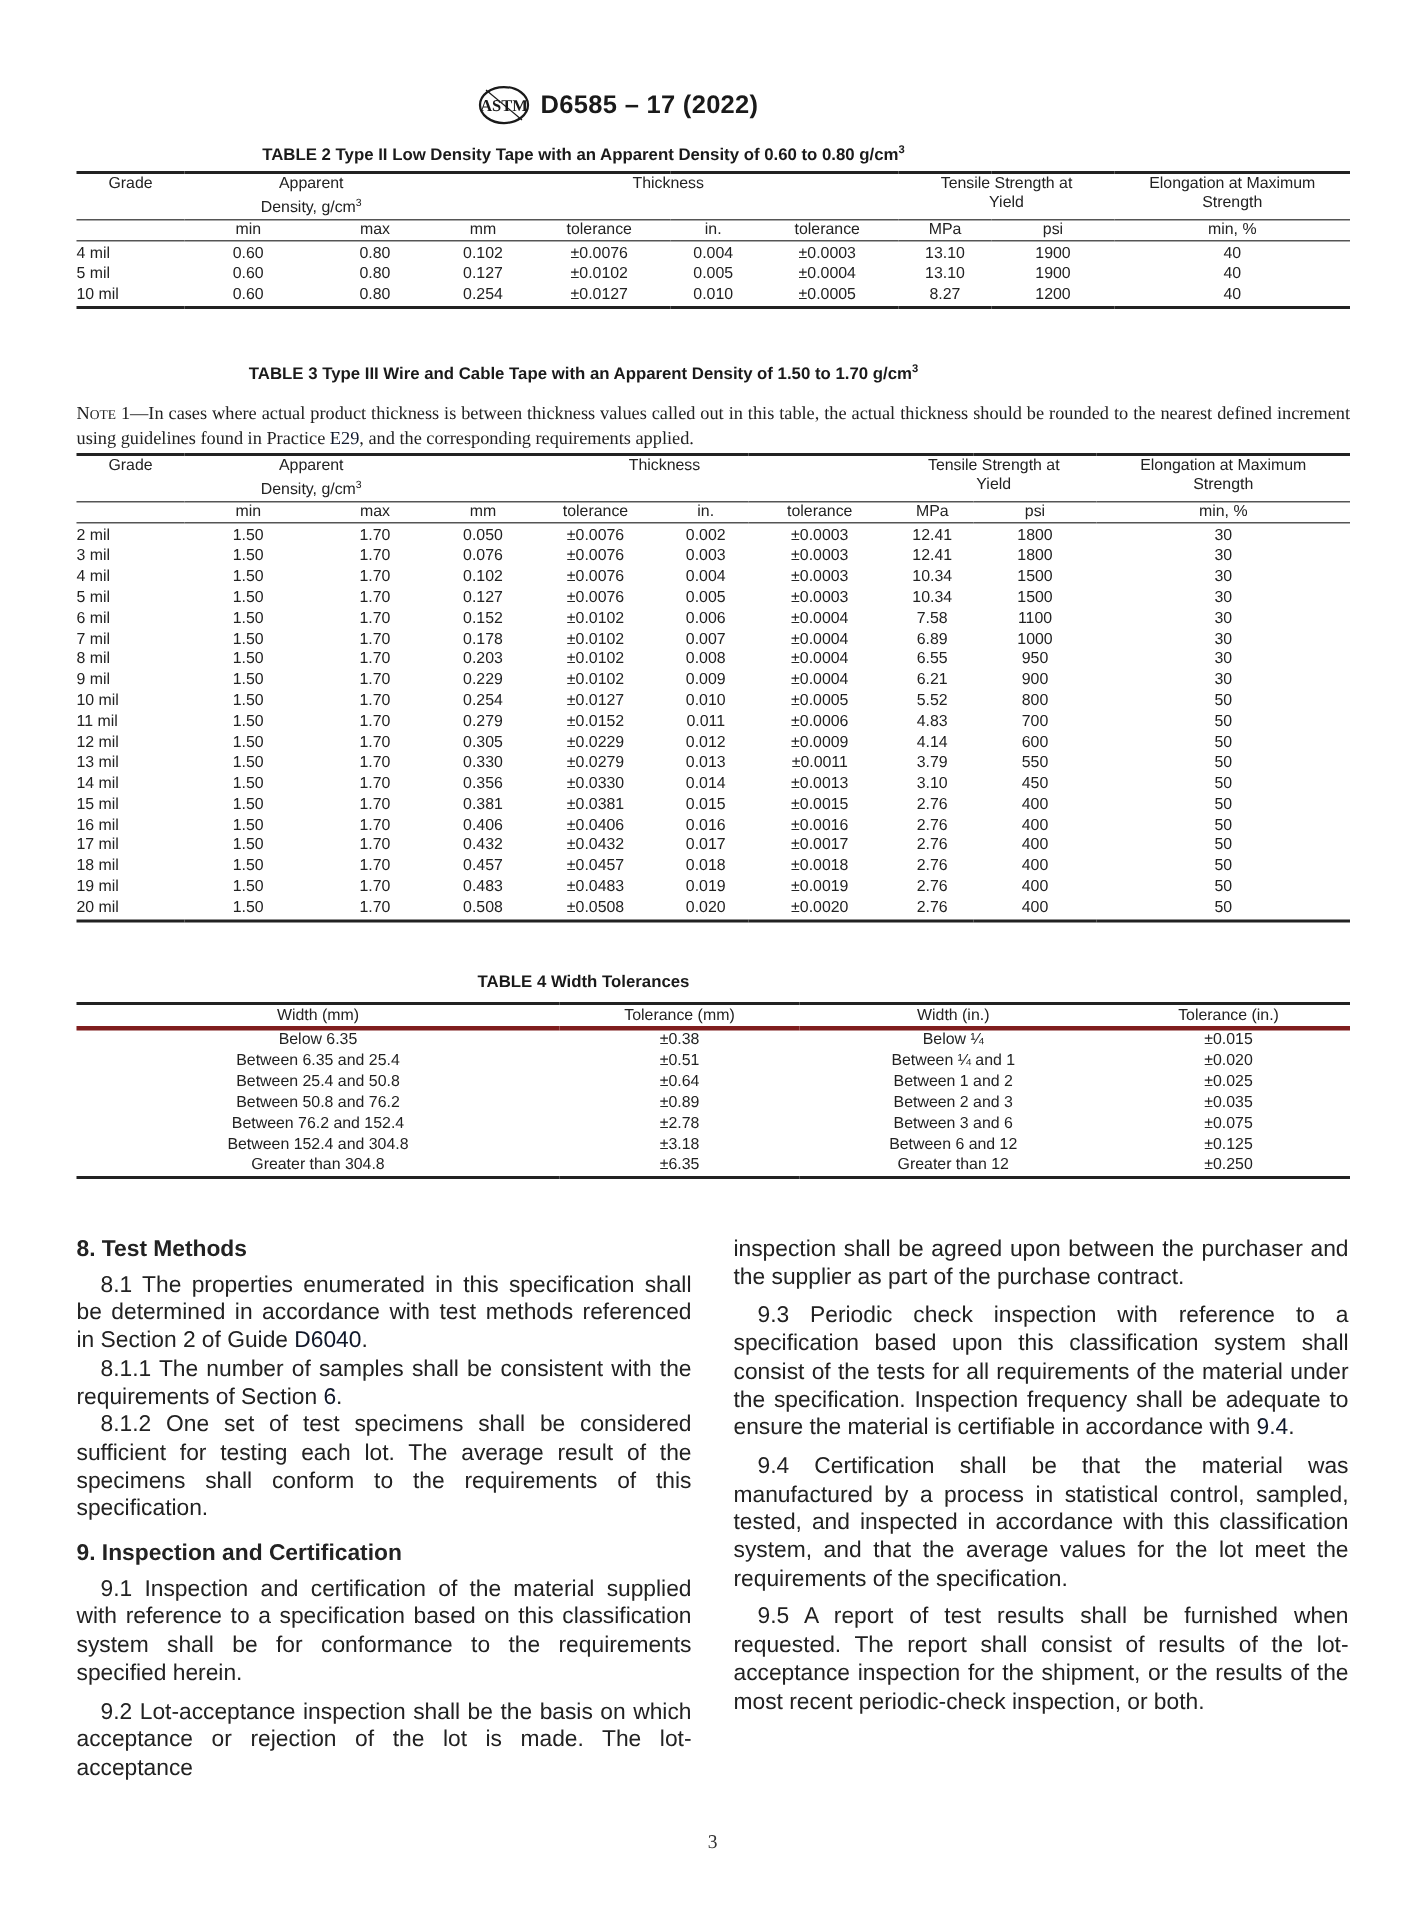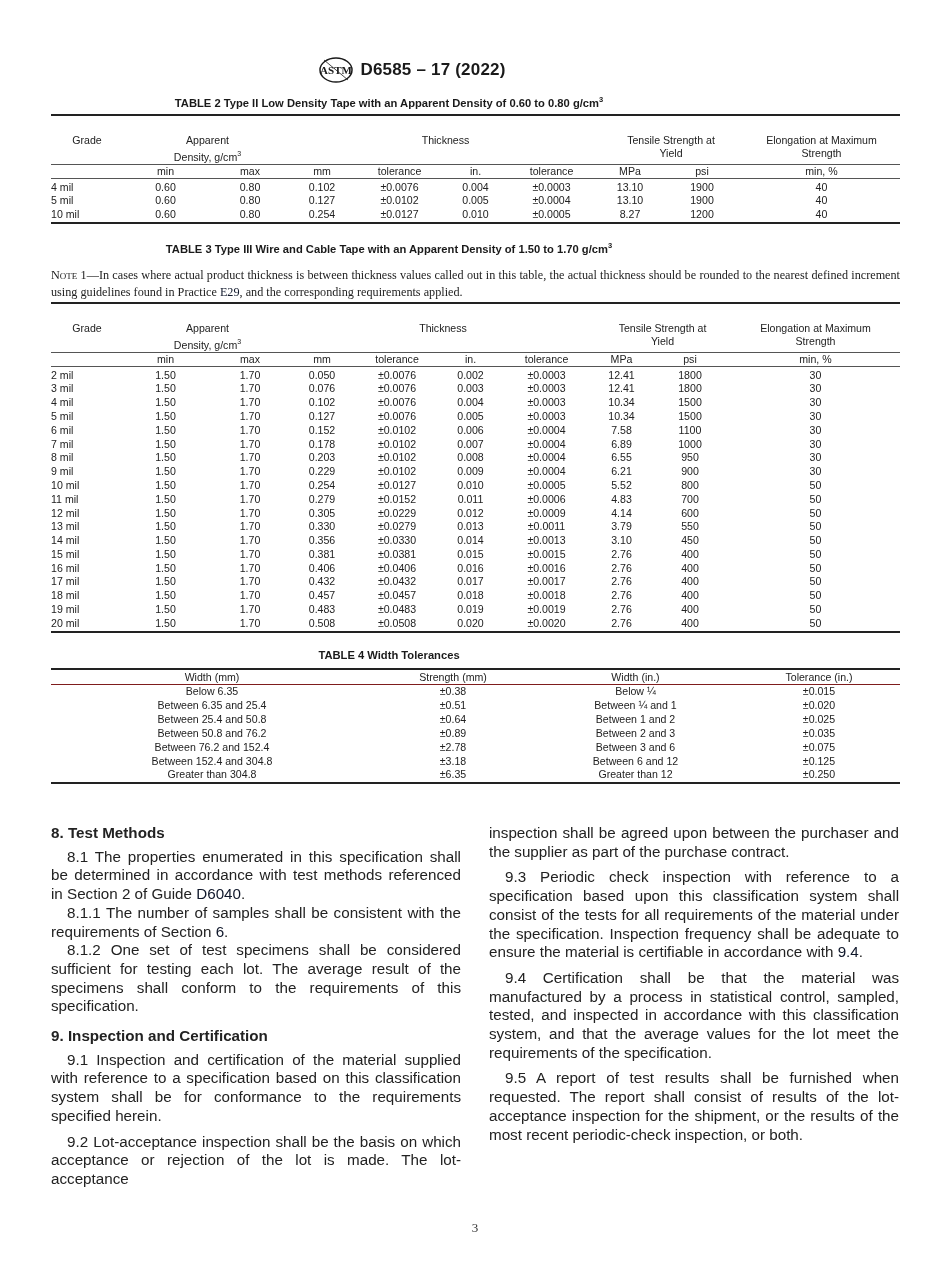--- a/index.html
+++ b/index.html
@@ -10,33 +10,33 @@
   .logo { width: 36px; height: 28px; }
   .doc-id { font-family: "Liberation Sans", sans-serif; font-weight: bold; font-size: 17px; color: #1a1a1a; letter-spacing: 0.2px; }
 
   .tbl-title { position: absolute; left: 0; width: 778px; text-align: center; font-weight: bold; font-size: 11.2px; font-family: "Liberation Sans", sans-serif; }
   .tbl-title sup { font-size: 7.5px; }
 
   table.spec { position: absolute; left: 51px; width: 849px; border-collapse: collapse; font-family: "Liberation Sans", sans-serif; font-size: 10.6px; color: #222; }
   table.spec td, table.spec th { font-weight: normal; padding: 0; text-align: center; white-space: nowrap; }
   table.spec td.grade, table.spec th.grade { text-align: left; }
   table.spec th.grade-h { text-align: center; }
-  table.spec thead tr.top th { border-top: 2.5px solid #222; padding-top: 18px; vertical-align: top; line-height: 13px; }
+  table.spec thead tr.top th { border-top: 2.5px solid #222; padding-top: 0; vertical-align: top; line-height: 13px; }
   table.spec thead tr.sub th { border-top: 1px solid #555; border-bottom: 1px solid #555; line-height: 13px; height: 14px; }
   table.spec tbody tr td { line-height: 13.8px; height: 13.8px; }
   table.spec tbody tr:last-child td { border-bottom: 2.5px solid #222; }
   table.spec tbody tr:first-child td { padding-top: 2px; }
   table.spec sup { font-size: 7px; }
 
   .note { position: absolute; left: 51px; top: 267px; width: 849px; font-family: "Liberation Serif", serif; font-size: 12.2px; line-height: 16.5px; text-align: justify; color: #222; }
   .note .sc { font-variant: small-caps; }
   .link { color: #0f172a; }
 
   table.w4 { position: absolute; left: 51px; top: 668px; width: 849px; border-collapse: collapse; font-family: "Liberation Sans", sans-serif; font-size: 10.6px; color: #222; }
-  table.w4 th { font-weight: normal; border-top: 2.5px solid #222; border-bottom: 1px solid #7f1d1d; line-height: 14px; text-align: center; }
+  table.w4 th { font-weight: normal; border-top: 2.5px solid #222; border-bottom: 3px solid #7f1d1d; line-height: 14px; text-align: center; }
   table.w4 td { text-align: center; line-height: 13.9px; }
   table.w4 tbody tr:last-child td { border-bottom: 2.5px solid #222; }
 
   .col { position: absolute; top: 824px; width: 410px; font-family: Liberation Sans, sans-serif; font-size: 15.2px; line-height: 18.7px; color: #222; }
   .col.left { left: 51px; }
   .col.right { left: 489px; }
   .col h3 { font-size: 15.2px; font-weight: bold; margin: 0 0 5px 0; }
   .col p { text-align: justify; text-indent: 16px; margin: 0 0 7px 0; }
   .col p.tight { margin-bottom: 0; }
   .col p.noindent { text-indent: 0; }
@@ -407,21 +407,21 @@
 <table class="w4">
   <colgroup>
       <col style="width:322px">
       <col style="width:160px">
       <col style="width:205px">
       <col style="width:162px">
     </colgroup>
   <thead>
     <tr>
       <th>Width (mm)</th>
-      <th>Strength (mm)</th>
+      <th>Tolerance (mm)</th>
       <th>Width (in.)</th>
       <th>Tolerance (in.)</th>
     </tr>
   </thead>
   <tbody>
       <tr>
         <td>Below 6.35</td>
         <td>±0.38</td>
         <td>Below ¼</td>
         <td>±0.015</td>

